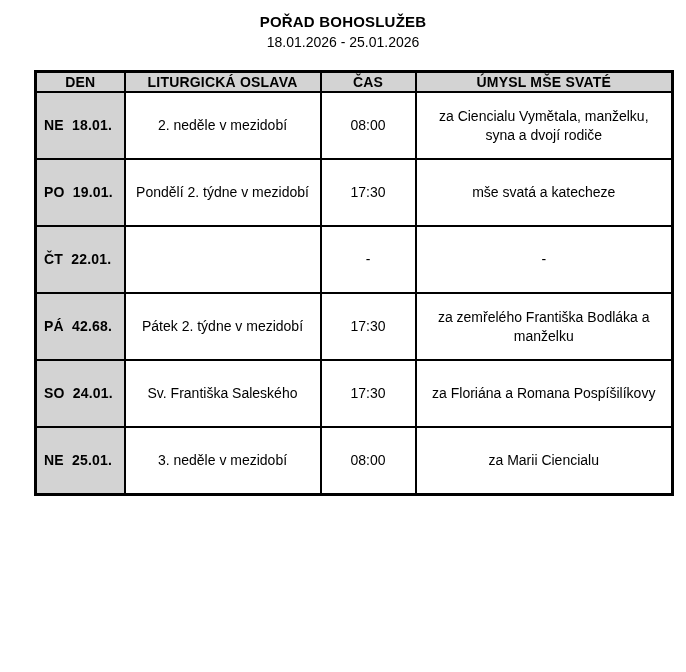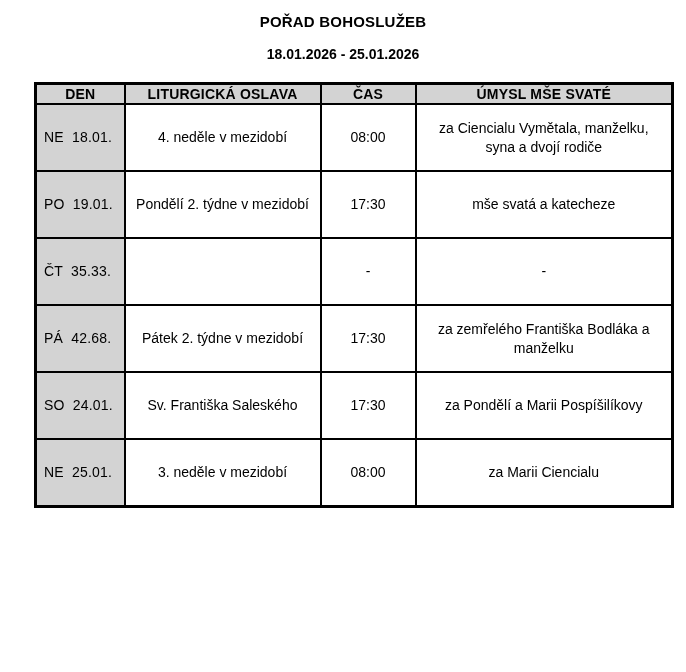--- a/index.html
+++ b/index.html
@@ -24,23 +24,23 @@
   }
   .title-line1, .title-line2 {
     font-size: 15px;
     font-weight: bold;
     line-height: 21px;
     margin: 0;
     letter-spacing: 0.2px;
   }
   .date-range {
     font-size: 14px;
-    font-weight: bold;
+    font-weight: normal;
     line-height: 21px;
-    margin: 12px;
+    margin: 0;
     text-align: center;
   }
   table.schedule {
     border-collapse: collapse;
     table-layout: fixed;
     width: 637px;
     margin: 17px 0 0 34px;
     border: 3px solid #000000;
   }
   th, td {
@@ -64,21 +64,21 @@
   }
   td {
     font-size: 14px;
     text-align: center;
     vertical-align: middle;
     padding: 2px 9px;
     line-height: 19px;
   }
   td.day-cell {
     background: #d3d3d3;
-    font-weight: normal;
+    font-weight: bold;
     text-align: left;
     white-space: pre;
     padding: 2px 4px 2px 7px;
     letter-spacing: 0.2px;
   }
 </style>
 </head>
 <body>
 
 <div class="page">
@@ -99,47 +99,47 @@
       <tr>
         <th>DEN</th>
         <th>LITURGICKÁ OSLAVA</th>
         <th>ČAS</th>
         <th>ÚMYSL MŠE SVATÉ</th>
       </tr>
     </thead>
     <tbody>
       <tr>
         <td class="day-cell">NE  18.01.</td>
-        <td>4. neděle v mezidobí</td>
+        <td>2. neděle v mezidobí</td>
         <td>08:00</td>
         <td>za Ciencialu Vymětala, manželku, syna a dvojí rodiče</td>
       </tr>
       <tr>
         <td class="day-cell">PO  19.01.</td>
         <td>Pondělí 2. týdne v mezidobí</td>
         <td>17:30</td>
         <td>mše svatá a katecheze</td>
       </tr>
       <tr>
-        <td class="day-cell">ČT  35.33.</td>
+        <td class="day-cell">ČT  22.01.</td>
         <td></td>
         <td>-</td>
         <td>-</td>
       </tr>
       <tr>
         <td class="day-cell">PÁ  42.68.</td>
         <td>Pátek 2. týdne v mezidobí</td>
         <td>17:30</td>
         <td>za zemřelého Františka Bodláka a manželku</td>
       </tr>
       <tr>
         <td class="day-cell">SO  24.01.</td>
         <td>Sv. Františka Saleského</td>
         <td>17:30</td>
-        <td>za Pondělí a Marii Pospíšilíkovy</td>
+        <td>za Floriána a Romana Pospíšilíkovy</td>
       </tr>
       <tr>
         <td class="day-cell">NE  25.01.</td>
         <td>3. neděle v mezidobí</td>
         <td>08:00</td>
         <td>za Marii Ciencialu</td>
       </tr>
     </tbody>
   </table>
 

